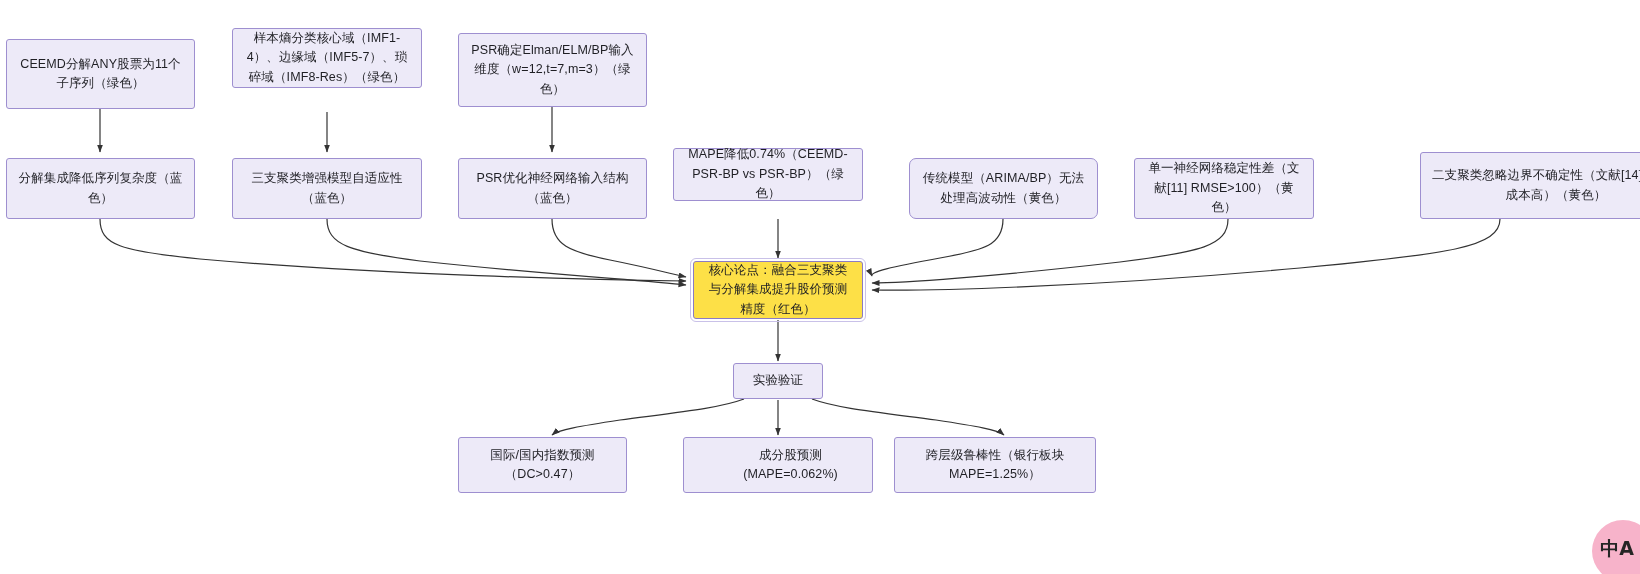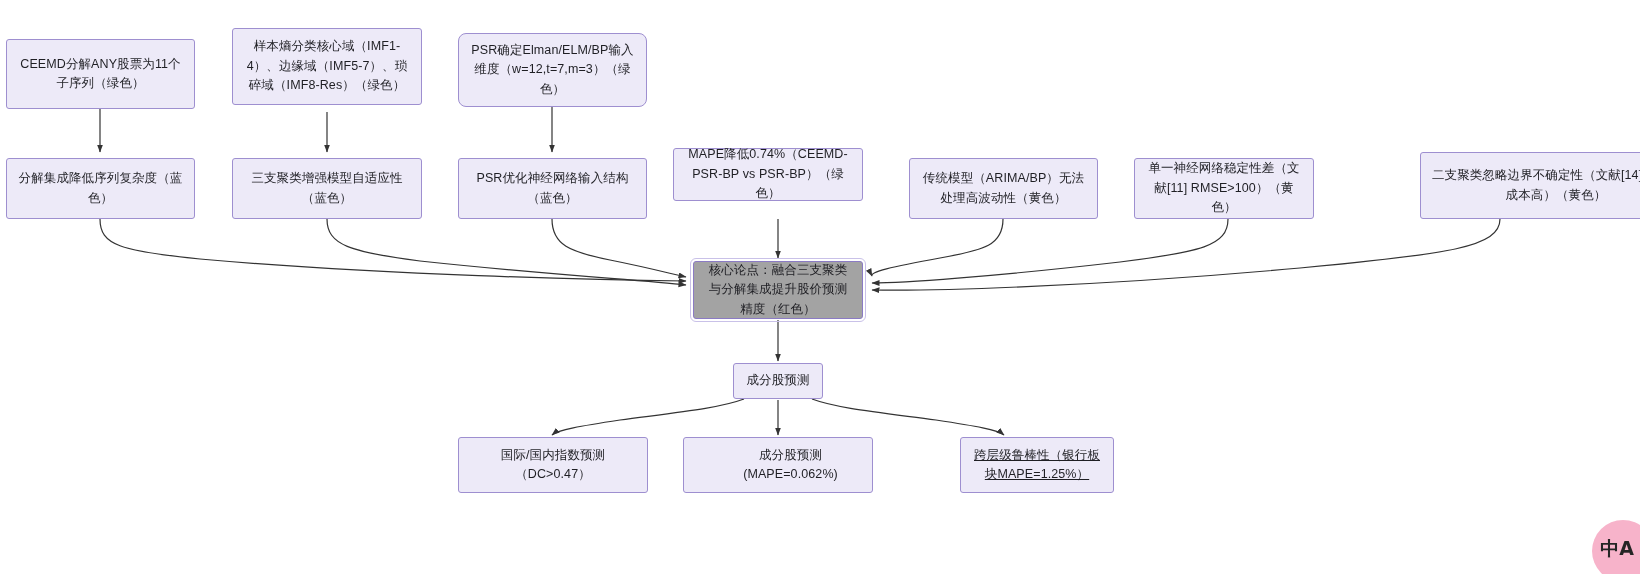--- a/index.html
+++ b/index.html
@@ -36,21 +36,21 @@
     color: #1f1f24;
     font-size: 12.5px;
     line-height: 1.55;
     padding: 6px 10px;
     letter-spacing: 0.1px;
   }
   .node.core {
     border: 1px solid #8B7BC4;
     outline: 1px solid #C9C1E8;
     outline-offset: 2px;
-    background: #a3a3a3;
+    background: #fde047;
   }
   .node .txt { display: block; width: 100%; }
   .watermark {
     position: absolute;
     right: -14px;
     bottom: -8px;
     width: 62px; height: 62px;
     border-radius: 50%;
     background: #F6A6C1;
     opacity: 0.85;
@@ -99,73 +99,73 @@
       <path d="M744,399 C720,408 680,412 620,420 C580,426 558,430 552,435"></path>
       <path d="M778,400 L778,435"></path>
       <path d="M812,399 C836,408 876,412 936,420 C976,426 998,430 1004,435"></path>
     </g>
   </svg>
 
   <div class="node" style="left:6px; top:39px; width:189px; height:70px;">
     <span class="txt">CEEMD分解ANY股票为11个子序列（绿色）</span>
   </div>
 
-  <div class="node" style="left:232px; top:28px; width:190px; height:77px;">
+  <div class="node" style="left:232px; top:28px; width:190px; height:60px;">
     <span class="txt">样本熵分类核心域（IMF1-4）、边缘域（IMF5-7）、琐碎域（IMF8-Res）（绿色）</span>
   </div>
 
-  <div class="node" style="left:458px; top:33px; width:189px; height:74px;border-radius:8px;">
+  <div class="node" style="left:458px; top:33px; width:189px; height:74px;">
     <span class="txt">PSR确定Elman/ELM/BP输入维度（w=12,t=7,m=3）（绿色）</span>
   </div>
 
   <div class="node" style="left:6px; top:158px; width:189px; height:61px;">
     <span class="txt">分解集成降低序列复杂度（蓝色）</span>
   </div>
 
   <div class="node" style="left:232px; top:158px; width:190px; height:61px;">
     <span class="txt">三支聚类增强模型自适应性（蓝色）</span>
   </div>
 
   <div class="node" style="left:458px; top:158px; width:189px; height:61px;">
     <span class="txt">PSR优化神经网络输入结构（蓝色）</span>
   </div>
 
   <div class="node" style="left:673px; top:148px; width:190px; height:53px;">
     <span class="txt">MAPE降低0.74%（CEEMD-PSR-BP vs PSR-BP）（绿色）</span>
   </div>
 
-  <div class="node" style="left:909px; top:158px; width:189px; height:61px;">
+  <div class="node" style="left:909px; top:158px; width:189px; height:61px;border-radius:7px;">
     <span class="txt">传统模型（ARIMA/BP）无法处理高波动性（黄色）</span>
   </div>
 
   <div class="node" style="left:1134px; top:158px; width:180px; height:61px;">
     <span class="txt">单一神经网络稳定性差（文献[11] RMSE&gt;100）（黄色）</span>
   </div>
 
   <div class="node" style="left:1420px; top:152px; width:272px; height:67px;">
     <span class="txt">二支聚类忽略边界不确定性（文献[14]误分类成本高）（黄色）</span>
   </div>
 
   <div class="node core" style="left:693px; top:261px; width:170px; height:58px;">
     <span class="txt">核心论点：融合三支聚类与分解集成提升股价预测精度（红色）</span>
   </div>
 
   <div class="node" style="left:733px; top:363px; width:90px; height:36px;">
-    <span class="txt">成分股预测</span>
+    <span class="txt">实验验证</span>
   </div>
 
-  <div class="node" style="left:458px; top:437px; width:190px; height:56px;">
+  <div class="node" style="left:458px; top:437px; width:169px; height:56px;">
     <span class="txt">国际/国内指数预测（DC&gt;0.47）</span>
   </div>
 
   <div class="node" style="left:683px; top:437px; width:190px; height:56px;padding-left:35px;">
     <span class="txt">成分股预测(MAPE=0.062%)</span>
   </div>
 
-  <div class="node" style="left:960px; top:437px; width:154px; height:56px;text-decoration:underline;">
+  <div class="node" style="left:894px; top:437px; width:202px; height:56px;">
     <span class="txt">跨层级鲁棒性（银行板块MAPE=1.25%）</span>
   </div>
 
   <div class="watermark">
     <span class="wm-text">中A</span>
   </div>
 
 </div>
 
 </body></html>

